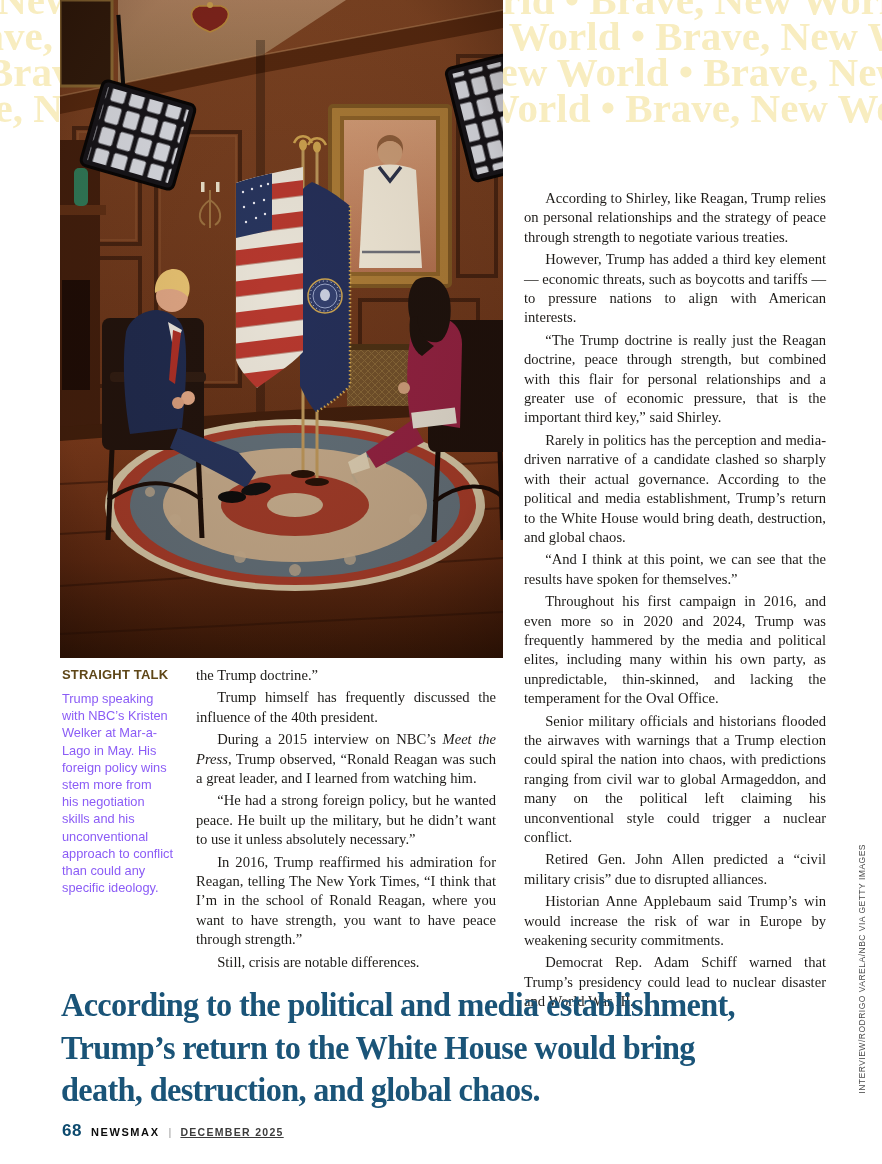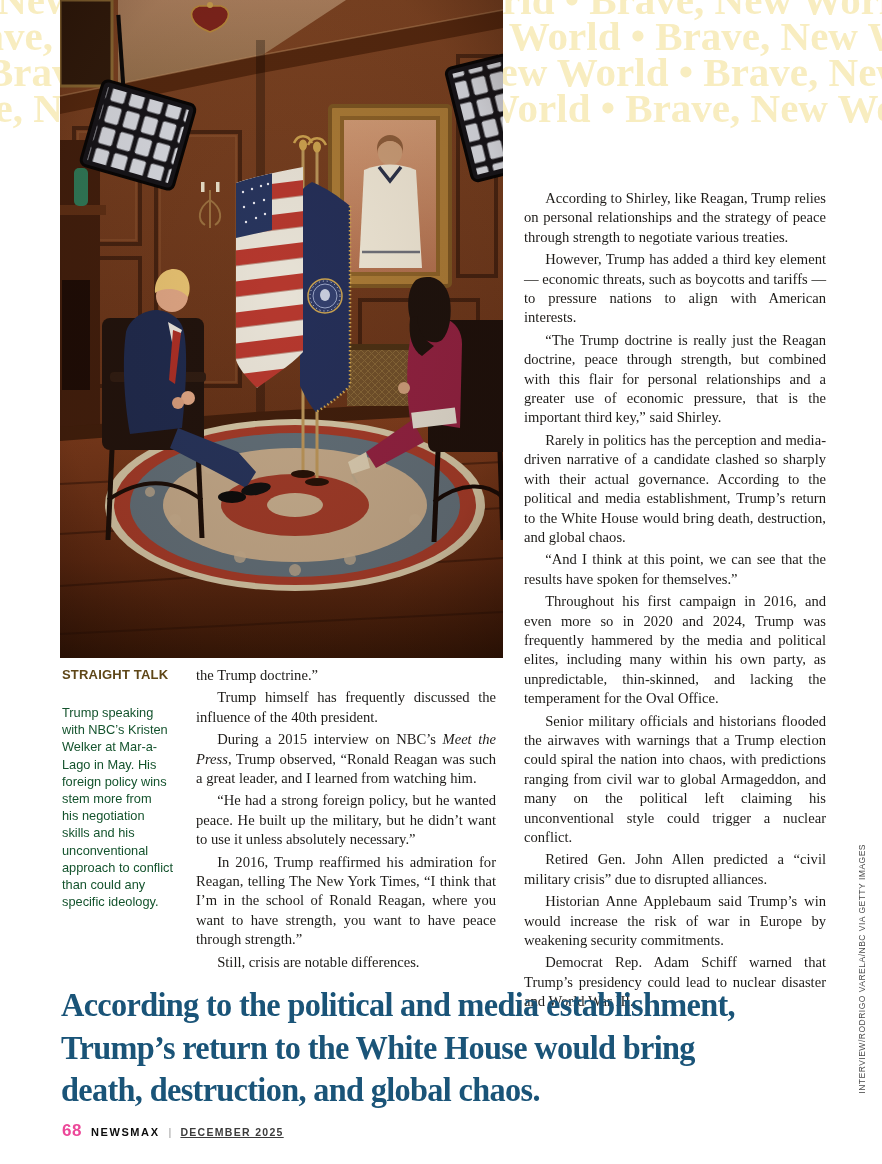--- a/index.html
+++ b/index.html
@@ -16,43 +16,43 @@
   .wm-row:nth-child(3){top:48px;left:-14px;}
   .wm-row:nth-child(4){top:84px;left:-92px;}
 
   
   .photo{position:absolute;left:60px;top:0;width:443px;height:658px;z-index:2;overflow:hidden;}
   .photo svg{display:block;width:443px;height:658px;}
 
   
   .caption{position:absolute;left:62px;top:667px;width:128px;z-index:3;
            font-family:"Liberation Sans",sans-serif;}
-  .caption-kicker{font-weight:700;font-size:13px;color:#5f4718;letter-spacing:.2px;margin-bottom:22px;}
-  .caption-body .line{font-size:12.8px;line-height:17.2px;color:#14532d;white-space:nowrap;}
+  .caption-kicker{font-weight:700;font-size:13px;color:#5f4718;letter-spacing:.2px;margin-bottom:8px;}
+  .caption-body .line{font-size:12.8px;line-height:17.2px;color:#8b5cf6;white-space:nowrap;}
 
   
   .col{position:absolute;z-index:3;font-size:14.6px;line-height:19.4px;color:#1d1b18;
        text-align:justify;hyphens:auto;}
   .col p{margin:3px;text-indent:1.45em;}
   .col p.noindent{text-indent:0;}
   .it{font-style:italic;}
   .col1{left:193px;top:663px;width:306px;}
   .col2{left:521px;top:186px;width:308px;}
 
   
   .pullquote{position:absolute;left:61px;top:984px;width:780px;z-index:3;
              font-family:"Liberation Serif",serif;font-weight:700;
              font-size:34px;line-height:42.5px;letter-spacing:-0.7px;
              transform:scaleX(.95);transform-origin:left top;}
   .pullquote .line{white-space:nowrap;}
 
   
   .footer{position:absolute;left:62px;top:1121px;z-index:3;display:flex;align-items:baseline;gap:9px;
           font-family:"Liberation Sans",sans-serif;}
-  .footer .num{font-size:17px;font-weight:800;color:#ec4899;letter-spacing:.5px;}
+  .footer .num{font-size:17px;font-weight:800;color:#0c4a6e;letter-spacing:.5px;}
   .footer .mag{font-size:11px;font-weight:800;color:#0d0d0d;letter-spacing:1.6px;}
   .footer .sep{font-size:11px;color:#999;font-weight:400;}
   .footer .issue{font-size:10.5px;font-weight:600;color:#3c3c3c;letter-spacing:1.3px;text-decoration:underline;}
 
   
   .credit{position:absolute;right:15px;bottom:70px;z-index:3;
           writing-mode:vertical-rl;transform:rotate(180deg);
           font-family:"Liberation Sans",sans-serif;font-size:8.5px;letter-spacing:.5px;color:#4a4a4a;}
 </style>
 </head>

